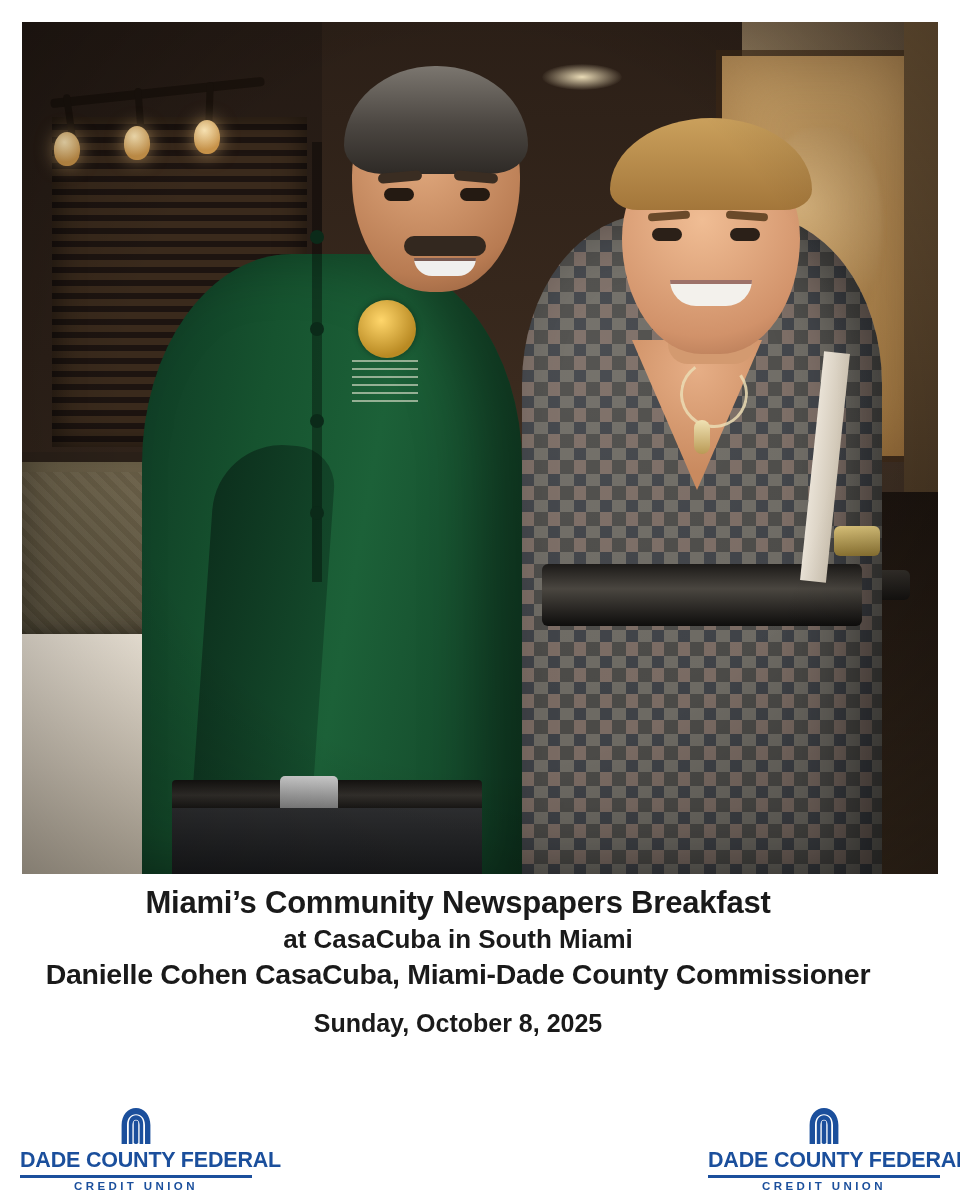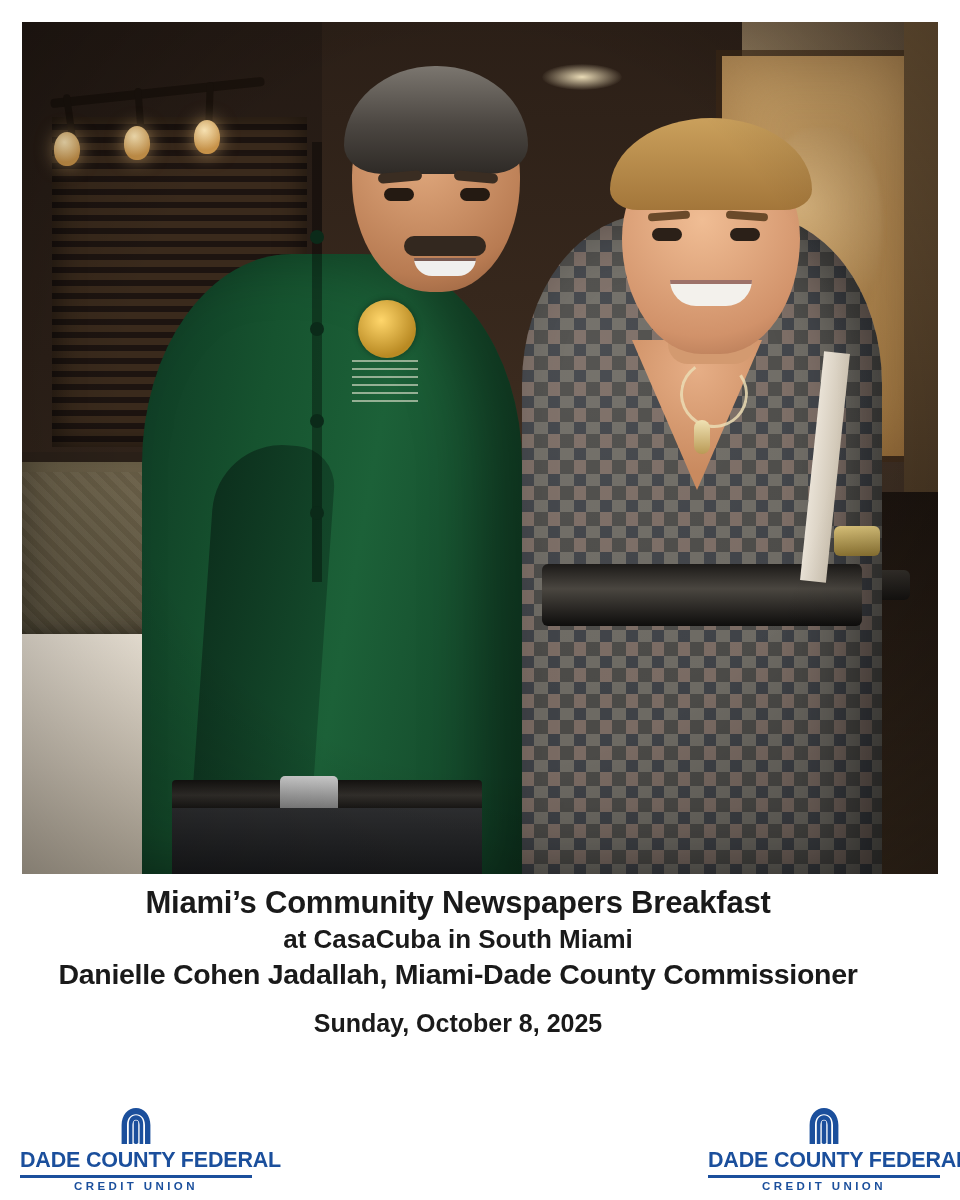--- a/index.html
+++ b/index.html
@@ -456,21 +456,21 @@
       <div class="man-stache"></div>
       <div class="man-mouth"></div>
 
       <div class="photo-vignette"></div>
     </div>
   </div>
 
   <div class="caption">
     <div class="cap-line1">Miami’s Community Newspapers Breakfast</div>
     <div class="cap-line2">at CasaCuba in South Miami</div>
-    <div class="cap-name1">Danielle Cohen Jadallah, Miami-Dade County Commissioner</div>
+    <div class="cap-name1">Danielle Cohen CasaCuba, Miami-Dade County Commissioner</div>
     <div class="cap-date">Sunday, October 8, 2025</div>
   </div>
 
   <div class="logo logo-left">
     <svg class="logo-mark" viewBox="0 0 60 44">
       <g fill="#1b4f9c">
         <path d="M30 2c-9 0-16 8-16 19v21h6V21c0-7 4-12 10-12s10 5 10 12v21h6V21C46 10 39 2 30 2z"></path>
         <path d="M22 20c0-6 3-10 8-10s8 4 8 10v22h-4V21c0-4-2-6-4-6s-4 2-4 6v21h-4z"></path>
         <rect x="27.5" y="16" width="5" height="26" rx="2"></rect>
       </g>

